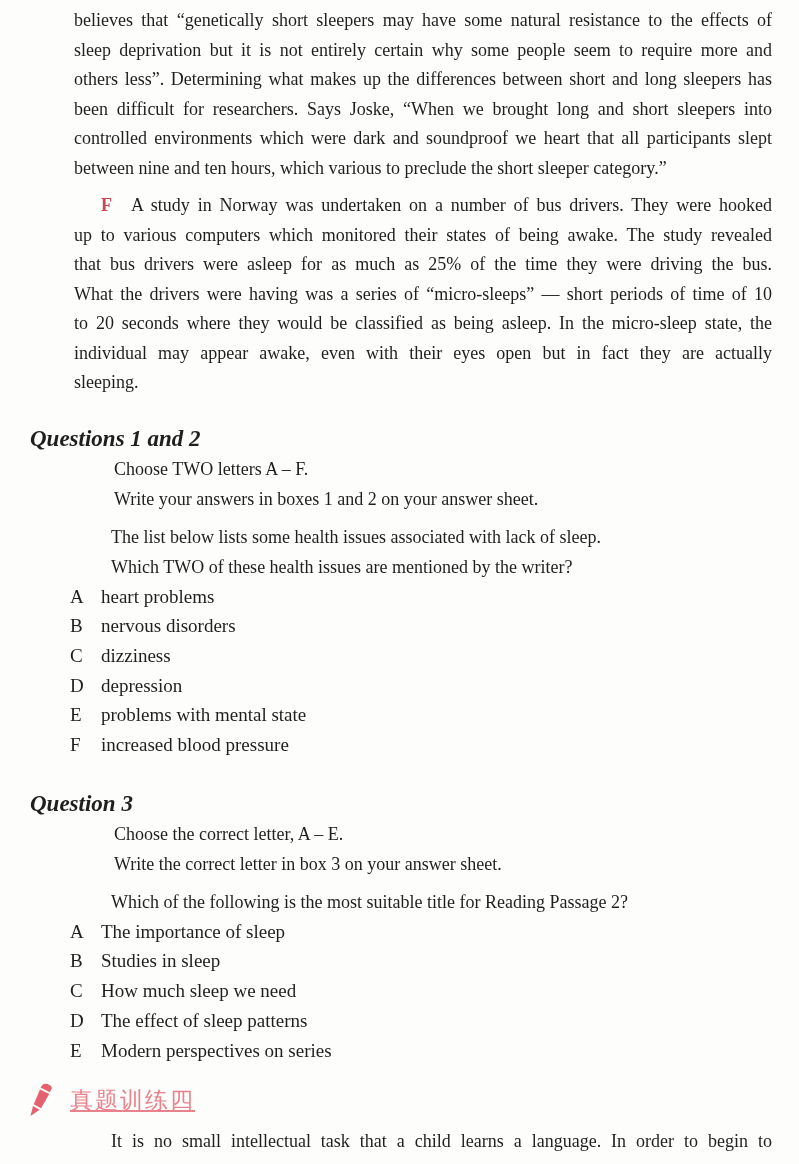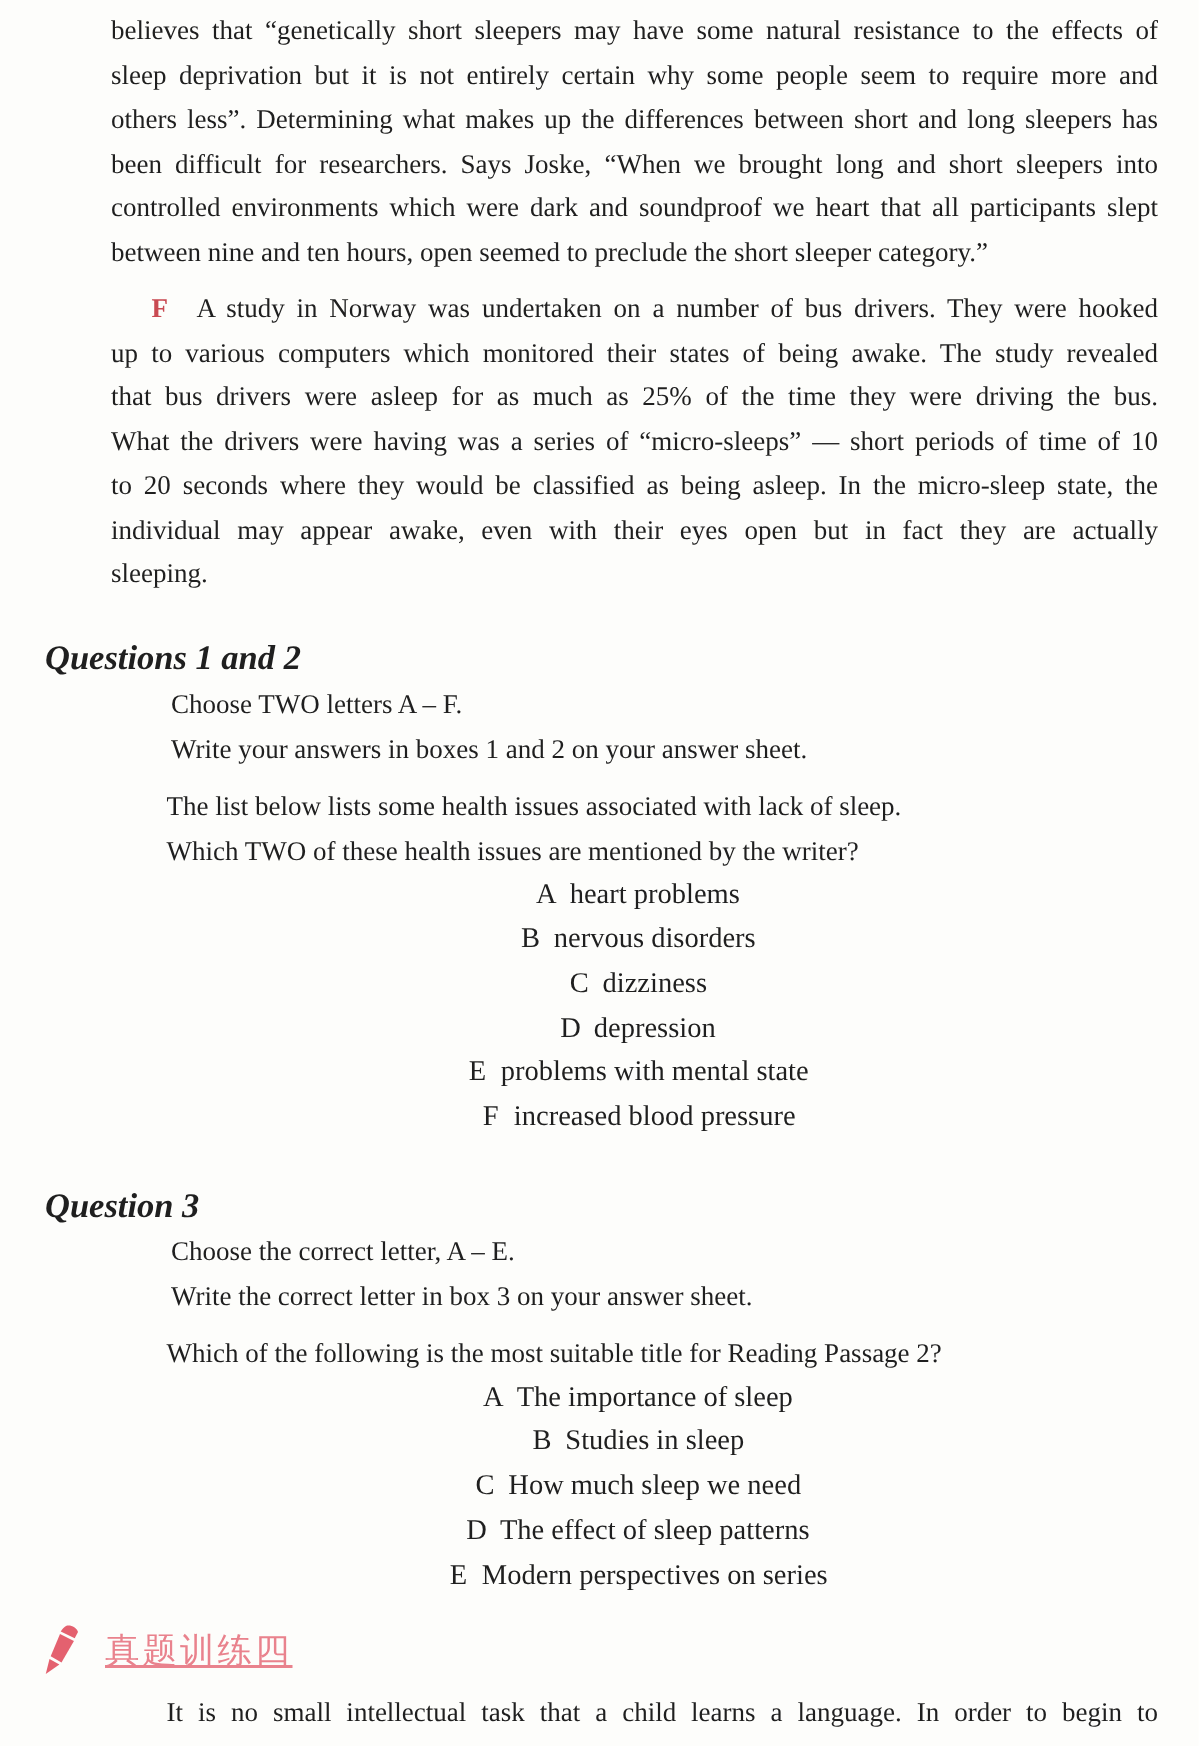--- a/index.html
+++ b/index.html
@@ -56,21 +56,21 @@
     line-height: 30px;
     padding-left: 37px;
     text-align: left;
     text-align-last: left;
   }
   .options { margin-top: 0; }
   .option {
     font-size: 19px;
     line-height: 29.7px;
     padding-left: 40px;
-    text-align: center;
+    text-align: left;
   }
   .option .letter { display: inline-block; width: 31px; }
 
   .trainer {
     margin-top: 17px;
     display: flex;
     align-items: center;
     height: 36px;
   }
   .trainer .picon { width: 26px; height: 34px; flex: 0 0 auto; }
@@ -91,21 +91,21 @@
 
 <div class="page">
 
   <div class="lines">
 
   <div class="line">believes that “genetically short sleepers may have some natural resistance to the effects of</div>
       <div class="line">sleep deprivation but it is not entirely certain why some people seem to require more and</div>
       <div class="line">others less”. Determining what makes up the differences between short and long sleepers has</div>
       <div class="line">been difficult for researchers. Says Joske, “When we brought long and short sleepers into</div>
       <div class="line">controlled environments which were dark and soundproof we heart that all participants slept</div>
-      <div class="line">between nine and ten hours, open seemed to preclude the short sleeper category.”</div>
+      <div class="line">between nine and ten hours, which various to preclude the short sleeper category.”</div>
     </div>
 
   <div class="para-f">
     <div class="line fline"><span class="plabel">F</span><span>A study in Norway was undertaken on a number of bus drivers. They were hooked</span></div>
     <div class="lines">
 
     <div class="line">up to various computers which monitored their states of being awake. The study revealed</div>
         <div class="line">that bus drivers were asleep for as much as 25% of the time they were driving the bus.</div>
         <div class="line">What the drivers were having was a series of “micro-sleeps” — short periods of time of 10</div>
         <div class="line">to 20 seconds where they would be classified as being asleep. In the micro-sleep state, the</div>

